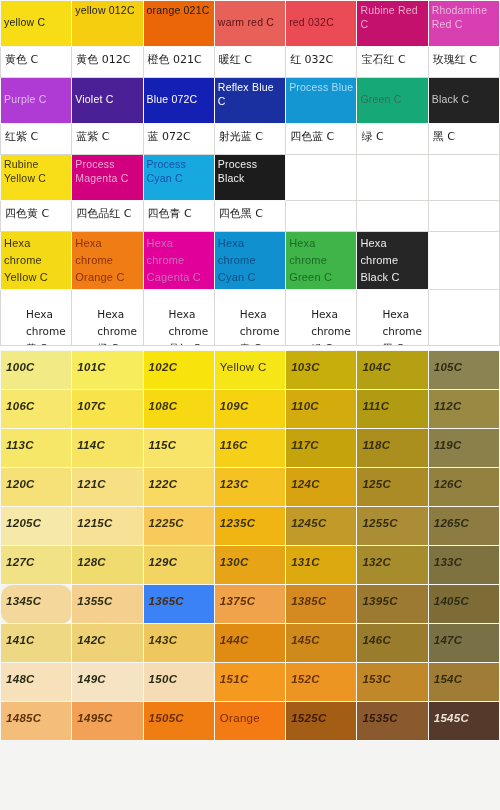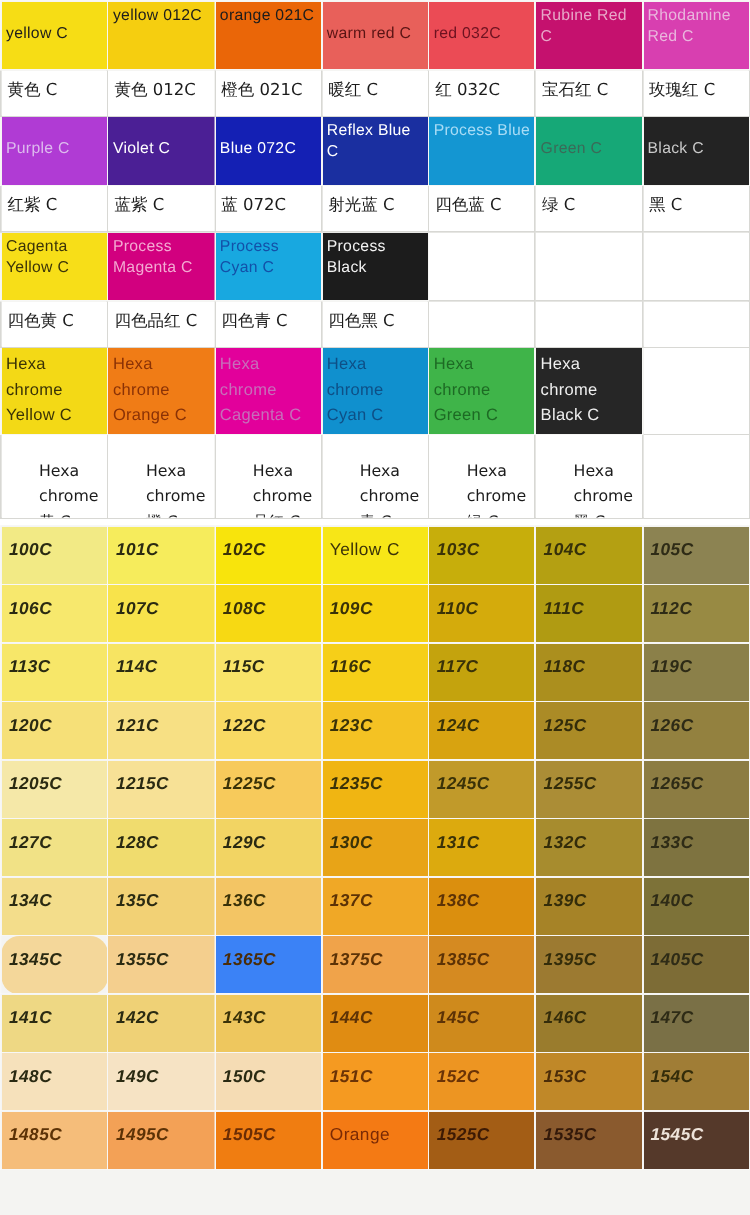--- a/index.html
+++ b/index.html
@@ -176,21 +176,21 @@
           </td>
           <td class="cn">
             <span class="lbl">绿 C</span>
           </td>
           <td class="cn">
             <span class="lbl">黑 C</span>
           </td>
         </tr>
         <tr>
           <td class="sw" style="background: rgb(247, 222, 24); border-color: rgba(255, 255, 255, 0.25);">
-            <span class="lbl" style="color: rgb(59, 52, 9);">Cagenta Yellow C</span>
+            <span class="lbl" style="color: rgb(59, 52, 9);">Rubine Yellow C</span>
           </td>
           <td class="sw" style="background: rgb(210, 0, 127); border-color: rgba(255, 255, 255, 0.25);">
             <span class="lbl" style="color: rgb(243, 169, 210);">Process Magenta C</span>
           </td>
           <td class="sw" style="background: rgb(24, 168, 224); border-color: rgba(255, 255, 255, 0.25);">
             <span class="lbl" style="color: rgb(19, 80, 168);">Process Cyan C</span>
           </td>
           <td class="sw" style="background: rgb(28, 28, 28); border-color: rgba(255, 255, 255, 0.25);">
             <span class="lbl" style="color: rgb(242, 242, 242);">Process Black</span>
           </td>
@@ -412,43 +412,20 @@
             <span class="lbl" style="color: rgb(58, 50, 8);">131C</span>
           </td>
           <td class="num" style="background: rgb(167, 140, 46);">
             <span class="lbl" style="color: rgb(51, 44, 10);">132C</span>
           </td>
           <td class="num" style="background: rgb(126, 115, 64);">
             <span class="lbl" style="color: rgb(46, 43, 22);">133C</span>
           </td>
         </tr>
         <tr>
-          <td class="num" style="background: rgb(243, 221, 139);">
-            <span class="lbl" style="color: rgb(42, 42, 18);">134C</span>
-          </td>
-          <td class="num" style="background: rgb(242, 209, 117);">
-            <span class="lbl" style="color: rgb(42, 42, 18);">135C</span>
-          </td>
-          <td class="num" style="background: rgb(243, 197, 100);">
-            <span class="lbl" style="color: rgb(58, 50, 8);">136C</span>
-          </td>
-          <td class="num" style="background: rgb(240, 168, 38);">
-            <span class="lbl" style="color: rgb(92, 50, 6);">137C</span>
-          </td>
-          <td class="num" style="background: rgb(219, 143, 14);">
-            <span class="lbl" style="color: rgb(92, 50, 6);">138C</span>
-          </td>
-          <td class="num" style="background: rgb(166, 131, 39);">
-            <span class="lbl" style="color: rgb(51, 44, 10);">139C</span>
-          </td>
-          <td class="num" style="background: rgb(125, 114, 56);">
-            <span class="lbl" style="color: rgb(46, 43, 22);">140C</span>
-          </td>
-        </tr>
-        <tr>
           <td class="num" style="background: rgb(244, 215, 154); border-radius: 12px;">
             <span class="lbl" style="color: rgb(42, 42, 18);">1345C</span>
           </td>
           <td class="num" style="background: rgb(244, 207, 142);">
             <span class="lbl" style="color: rgb(42, 42, 18);">1355C</span>
           </td>
           <td class="num" style="background: #3b82f6;">
             <span class="lbl" style="color: rgb(74, 44, 8);">1365C</span>
           </td>
           <td class="num" style="background: rgb(240, 163, 74);">

